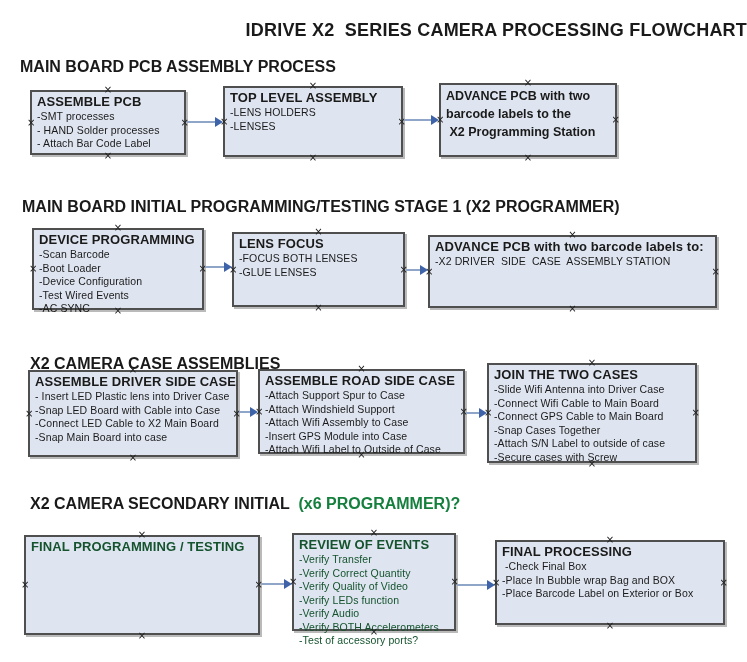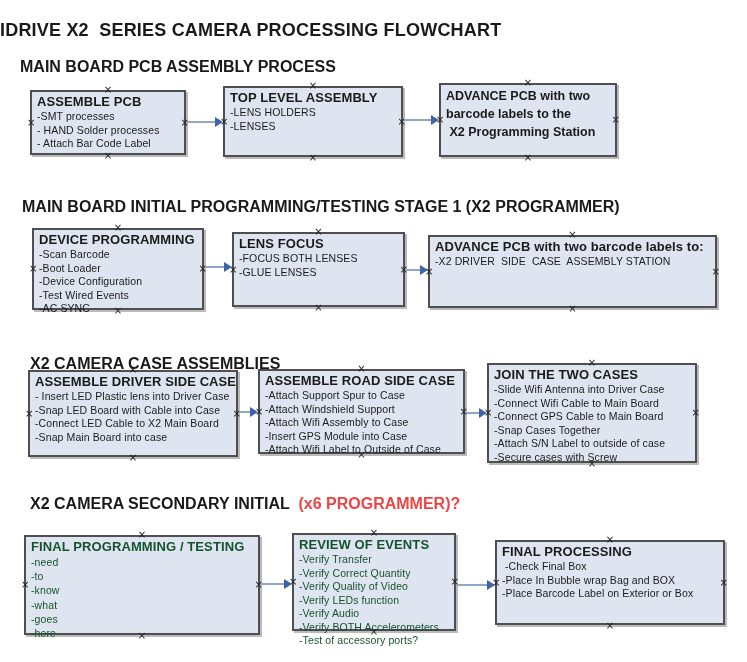--- a/index.html
+++ b/index.html
@@ -1,27 +1,27 @@
 <!DOCTYPE html>
 <html><head>
 <meta charset="utf-8">
 <style>
   html,body { margin:0; padding:0; background:#ffffff; }
   #canvas {
     position:relative; width:747px; height:662px; background:#ffffff;
     font-family:"Liberation Sans", sans-serif; color:#1a1a1a; overflow:hidden;
   }
   #main-title {
-    position:absolute; left:0; top:20px; width:747px; text-align:left;
+    position:absolute; left:0; top:20px; width:747px; text-align:right;
     font-size:18px; font-weight:bold; letter-spacing:0.2px; white-space:pre;
   }
   .section-header {
     position:absolute; font-size:16px; font-weight:bold; white-space:pre;
   }
-  .section-header .red-part { color:#ef4444; }
+  .section-header .red-part { color:#15803d; }
   .flowbox {
     position:absolute; box-sizing:border-box; background:#dfe5f0;
     border:2px solid #4f4f4f; box-shadow:2px 2px 0 rgba(130,130,130,0.55);
     padding:2px 5px 0 5px; overflow:visible;
   }
   .flowbox .bt {
     font-size:13px; font-weight:bold; line-height:16px; white-space:pre; letter-spacing:0.1px;
   }
   .flowbox .bt-line {
     font-size:12.5px; font-weight:bold; line-height:18px; white-space:pre;
@@ -204,28 +204,20 @@
     </div>
   <div class="arrow" style="left:466px; top:408px; width:21px;">
       <i class="shaft"></i>
       <i class="head"></i>
     </div>
 
   <div class="section-header" style="left:30px; top:495px;"><span>X2 CAMERA SECONDARY INITIAL </span><span class="red-part"> (x6 PROGRAMMER)?</span></div>
 
   <div class="flowbox red tall-items" style="left:24px; top:535px; width:236px; height:100px;">
     <div class="bt">FINAL PROGRAMMING / TESTING</div>
-    <div>
-        <div class="bi">-need</div>
-        <div class="bi">-to</div>
-        <div class="bi">-know</div>
-        <div class="bi">-what</div>
-        <div class="bi">-goes</div>
-        <div class="bi">-here</div>
-      </div>
   <span class="handle h-top">×</span>
       <span class="handle h-right">×</span>
       <span class="handle h-bottom">×</span>
       <span class="handle h-left">×</span>
     </div>
 
   <div class="flowbox red" style="left:292px; top:533px; width:164px; height:98px;">
     <div class="bt">REVIEW OF EVENTS</div>
     <div>
         <div class="bi">-Verify Transfer</div>

